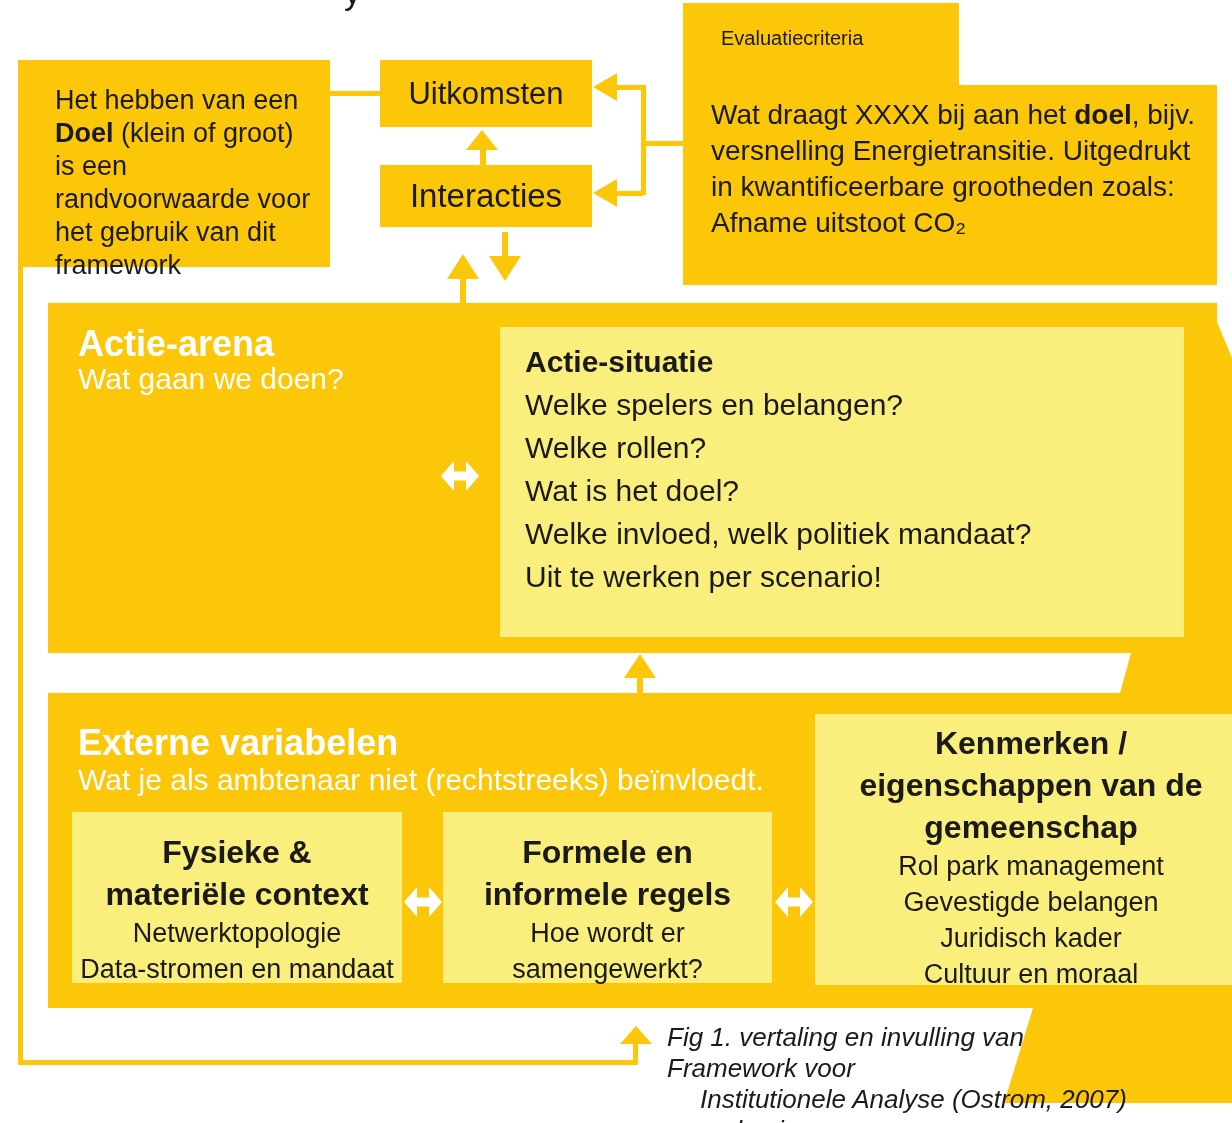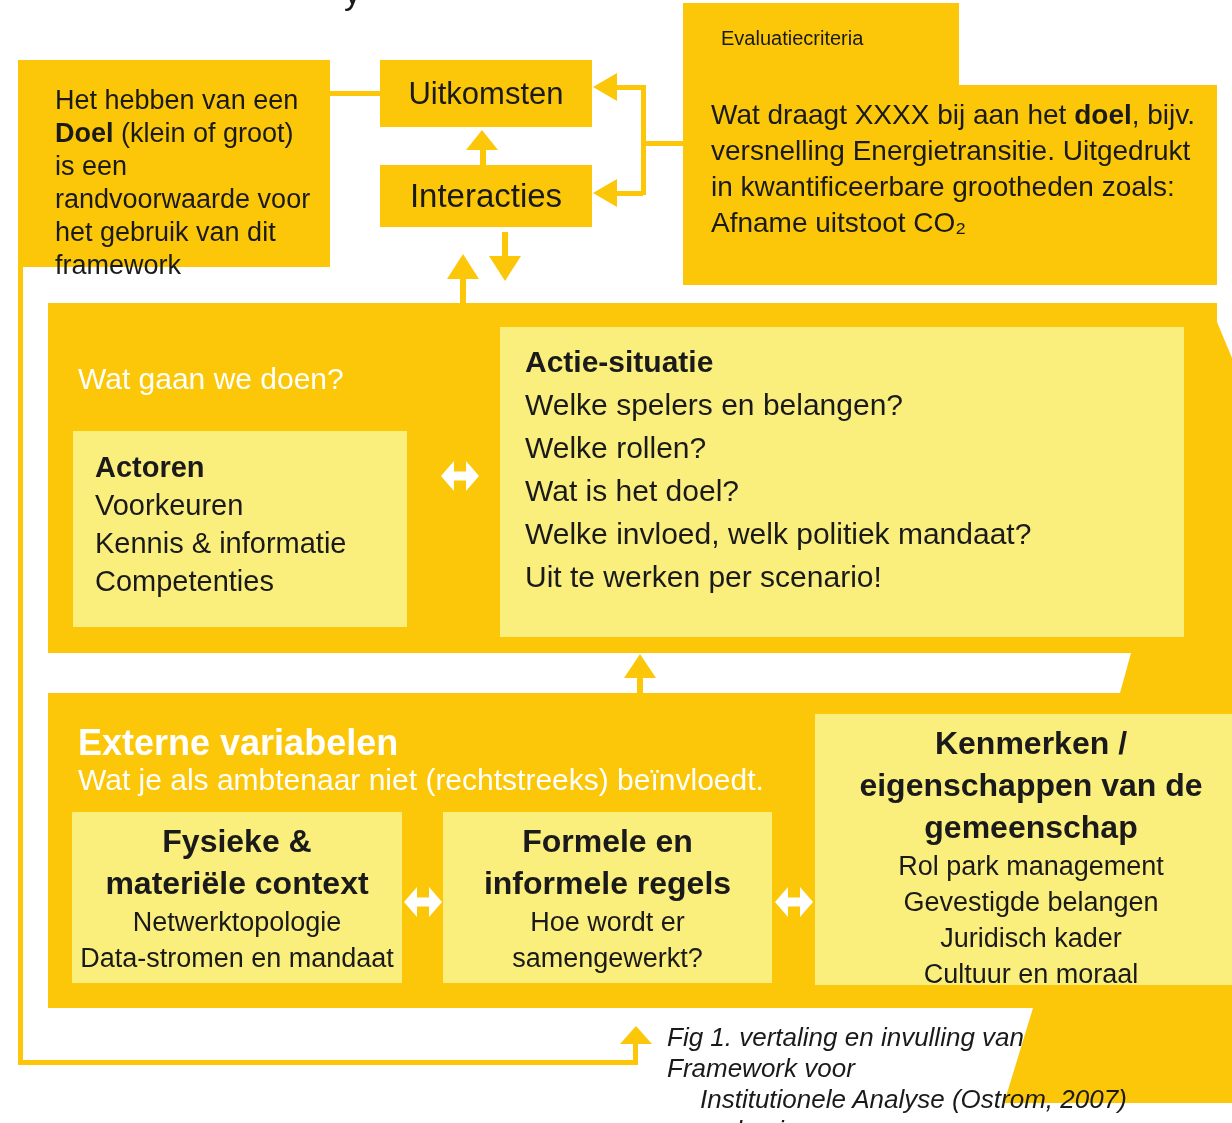--- a/index.html
+++ b/index.html
@@ -47,21 +47,21 @@
 
   #externe-box{left:48px;top:693px;width:1184px;height:315px;}
   #externe-title{left:78px;top:722px;font-size:36px;}
   #externe-sub{left:78px;top:763px;font-size:30px;}
 
   #fysieke-box{left:72px;top:812px;width:330px;height:171px;z-index:2;}
   #formele-box{left:443px;top:812px;width:329px;height:171px;z-index:2;}
   #kenmerken-box{left:815px;top:714px;width:432px;height:271px;z-index:2;}
   .card-title{font-size:32px;line-height:42px;font-weight:700;}
   .card-item{font-size:27px;line-height:36px;}
-  #fysieke-box .pad,#formele-box .pad{padding-top:8px;}
+  #fysieke-box .pad,#formele-box .pad{padding-top:19px;}
   #kenmerken-box .pad{padding-top:8px;}
 
   #caption{left:667px;top:1022px;width:470px;font-size:26px;line-height:31px;font-style:italic;}
   #caption .cont{margin-left:33px;}
 </style>
 </head>
 <body>
 
 <div id="canvas">
 
@@ -82,30 +82,23 @@
     <div class="txt">Evaluatiecriteria</div>
   </div>
   <div id="eval-body-box" class="abs dark-box">
     <div class="txt">
       <div><span>Wat draagt XXXX bij aan het </span><span class="b">doel</span><span>, bijv. versnelling Energietransitie. Uitgedrukt in kwantificeerbare grootheden zoals:</span></div>
       <div>Afname uitstoot CO₂</div>
     </div>
   </div>
 
   <div id="arena-box" class="abs dark-box"></div>
+  <div id="arena-title" class="abs b white z6">Actie-arena</div>
   <div id="arena-sub" class="abs white z6">Wat gaan we doen?</div>
 
-  <div id="actoren-box" class="abs light-box">
-    <div class="txt">
-      <div class="b">Actoren</div>
-      <div>Voorkeuren</div>
-      <div>Kennis &amp; informatie</div>
-      <div>Competenties</div>
-    </div>
-  </div>
 
   <div id="situatie-box" class="abs light-box">
     <div class="txt">
       <div class="b">Actie-situatie</div>
       <div>Welke spelers en belangen?</div>
       <div>Welke rollen?</div>
       <div>Wat is het doel?</div>
       <div>Welke invloed, welk politiek mandaat?</div>
       <div>Uit te werken per scenario!</div>
     </div>

